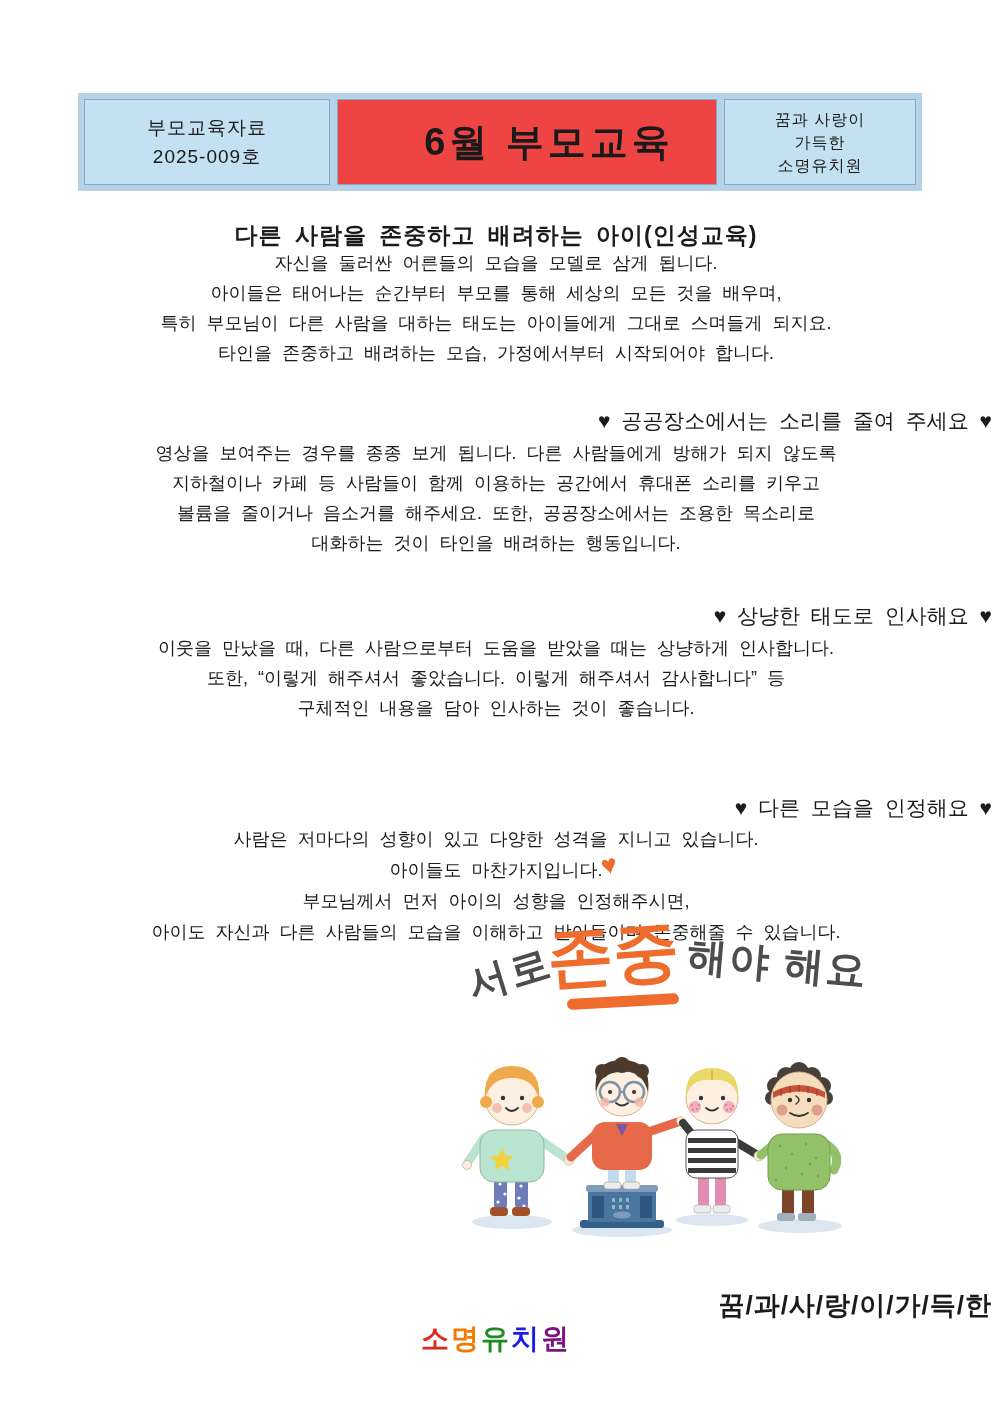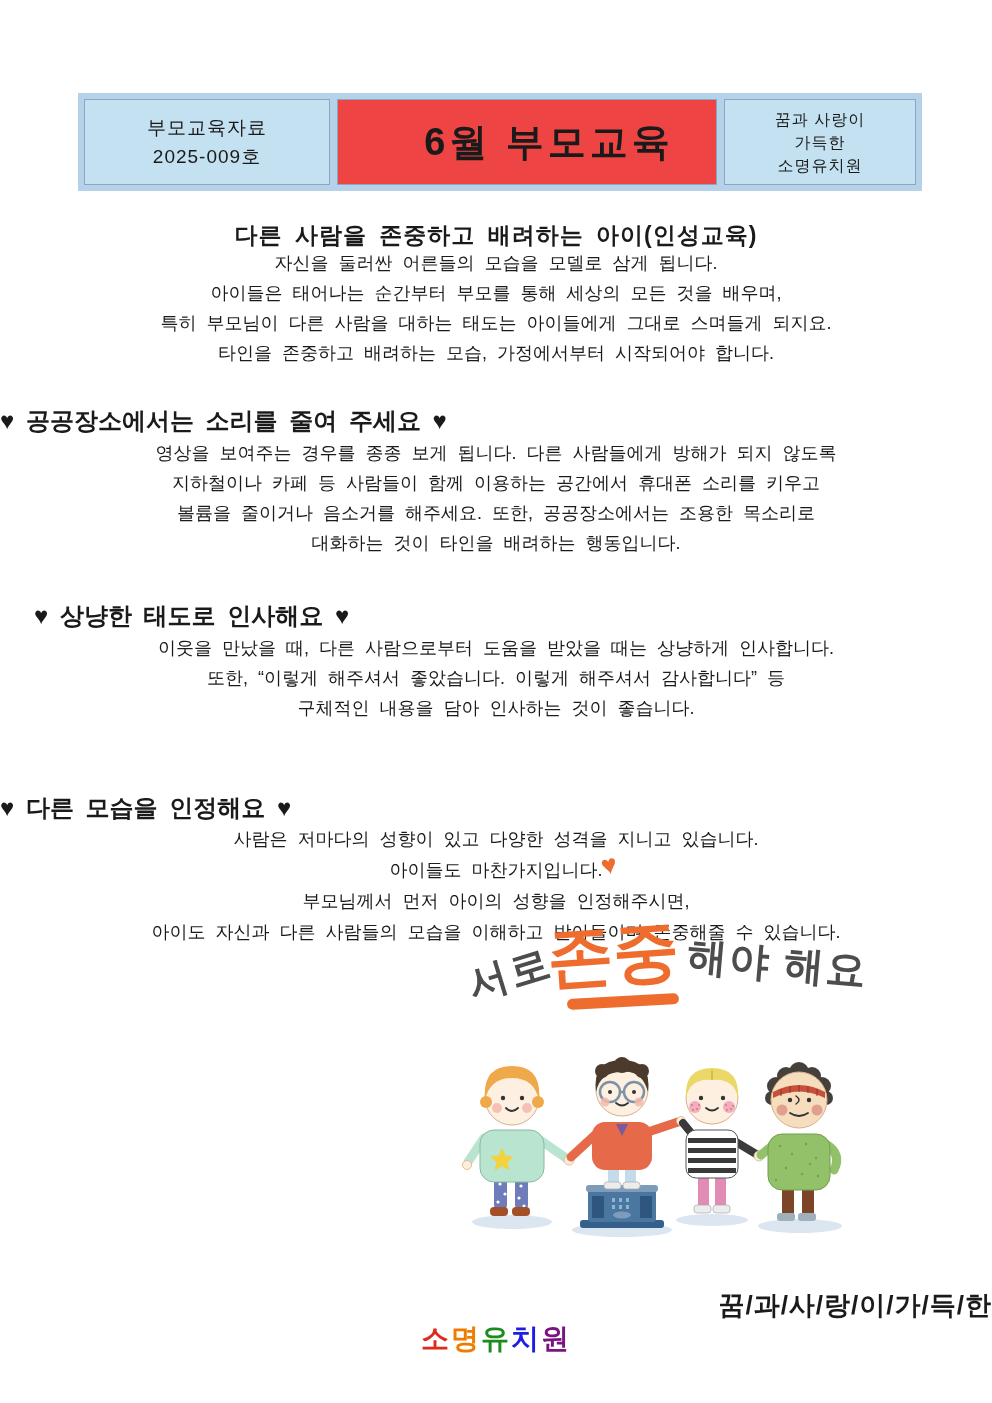--- a/index.html
+++ b/index.html
@@ -24,22 +24,22 @@
   
   .doc-title{
     position:absolute;left:0;right:0;top:180px;text-align:center;
     font-size:23px;font-weight:bold;letter-spacing:1px;word-spacing:5px;margin-top:40px;
   }
   .text-block{
     position:absolute;left:0;right:0;text-align:center;
     font-size:18px;line-height:30px;word-spacing:5px;
   }
   .sec-heading{
-    position:absolute;left:0;right:0;text-align:left;
-    font-size:24px;font-weight:bold;line-height:30px;word-spacing:5px;
+    position:absolute;left:0;right:0;text-align:right;
+    font-size:21px;font-weight:normal;line-height:30px;word-spacing:5px;
   }
   #intro{top:248px;}
   #sec1-h{top:406px;} #sec1-b{top:438px;}
   #sec2-h{top:601px;margin-left:34px;} #sec2-b{top:633px;}
   #sec3-h{top:793px;} #sec3-b{top:824px;line-height:31px;}
   
   .hw-heart{
     position:absolute;left:601px;top:850px;font-size:27px;
     transform:rotate(-12deg);z-index:3;
   }

